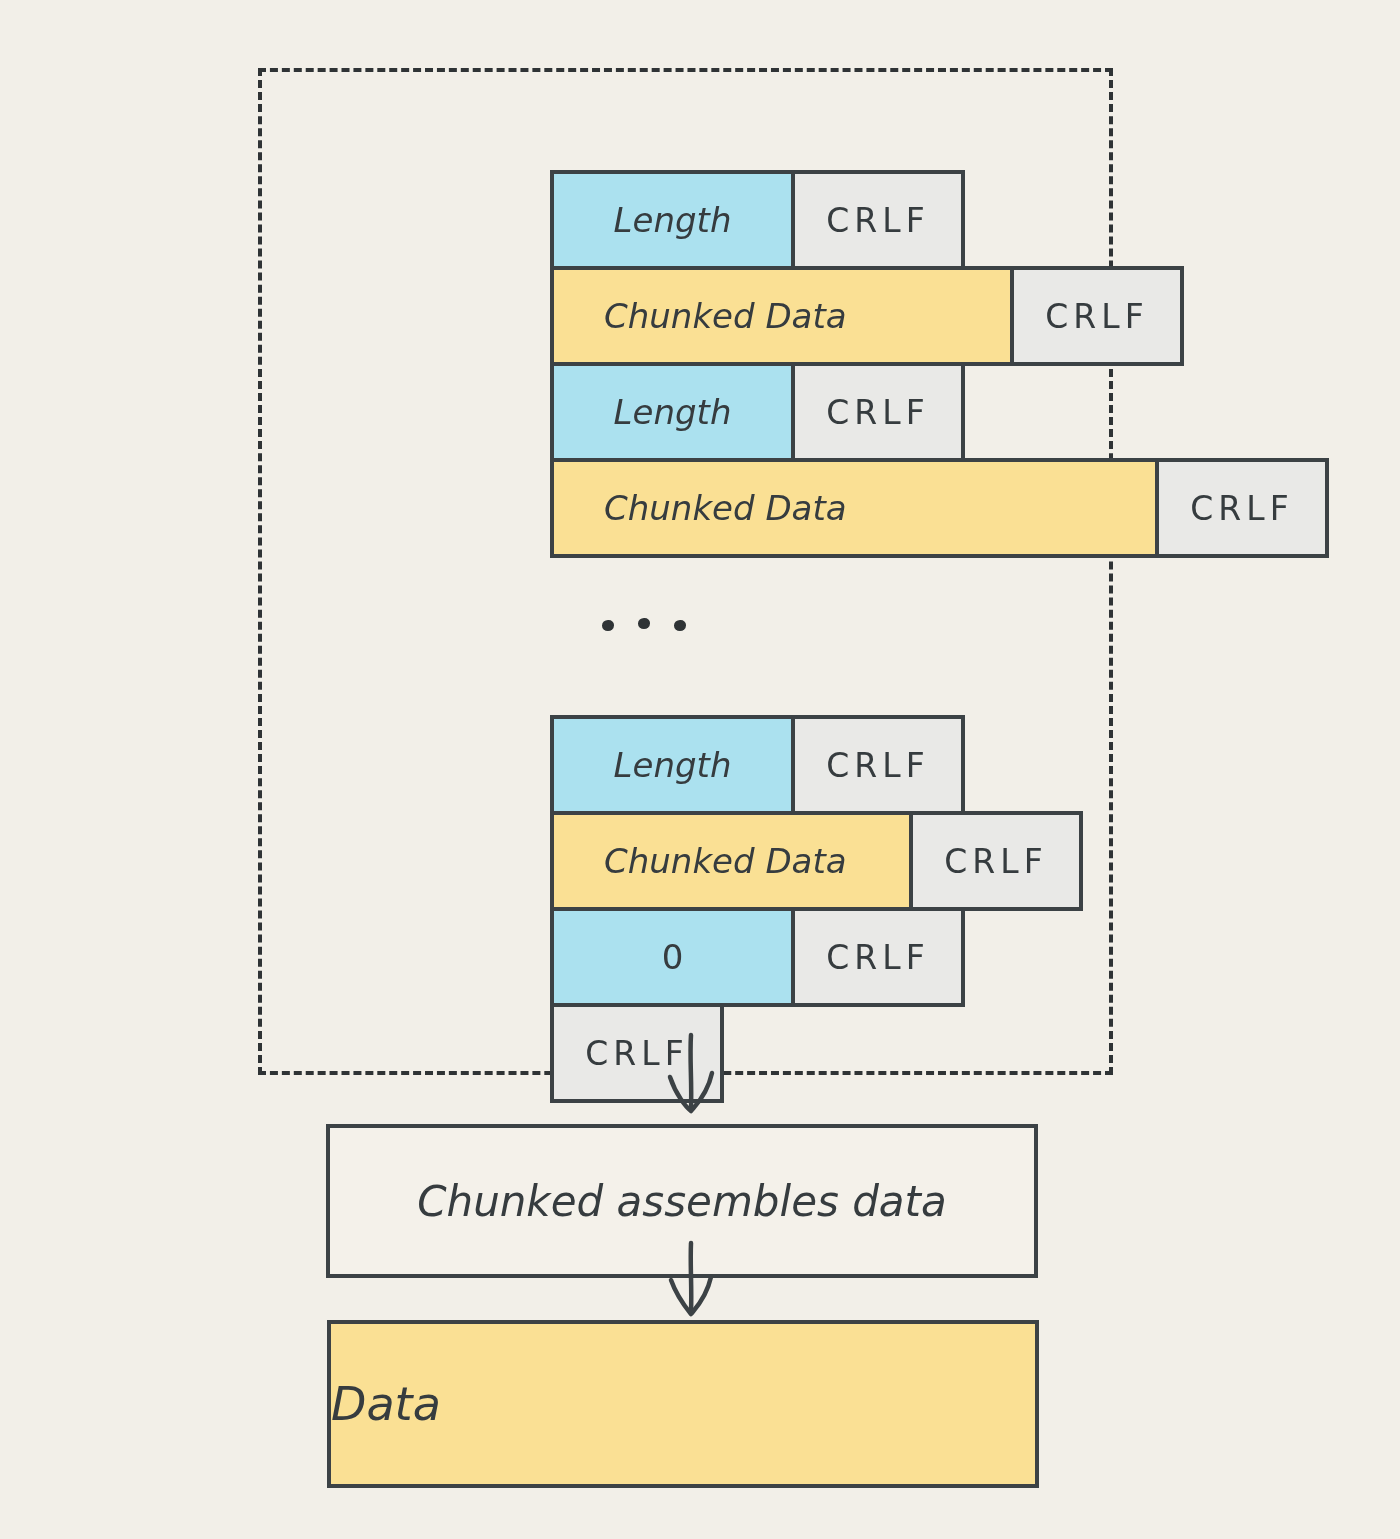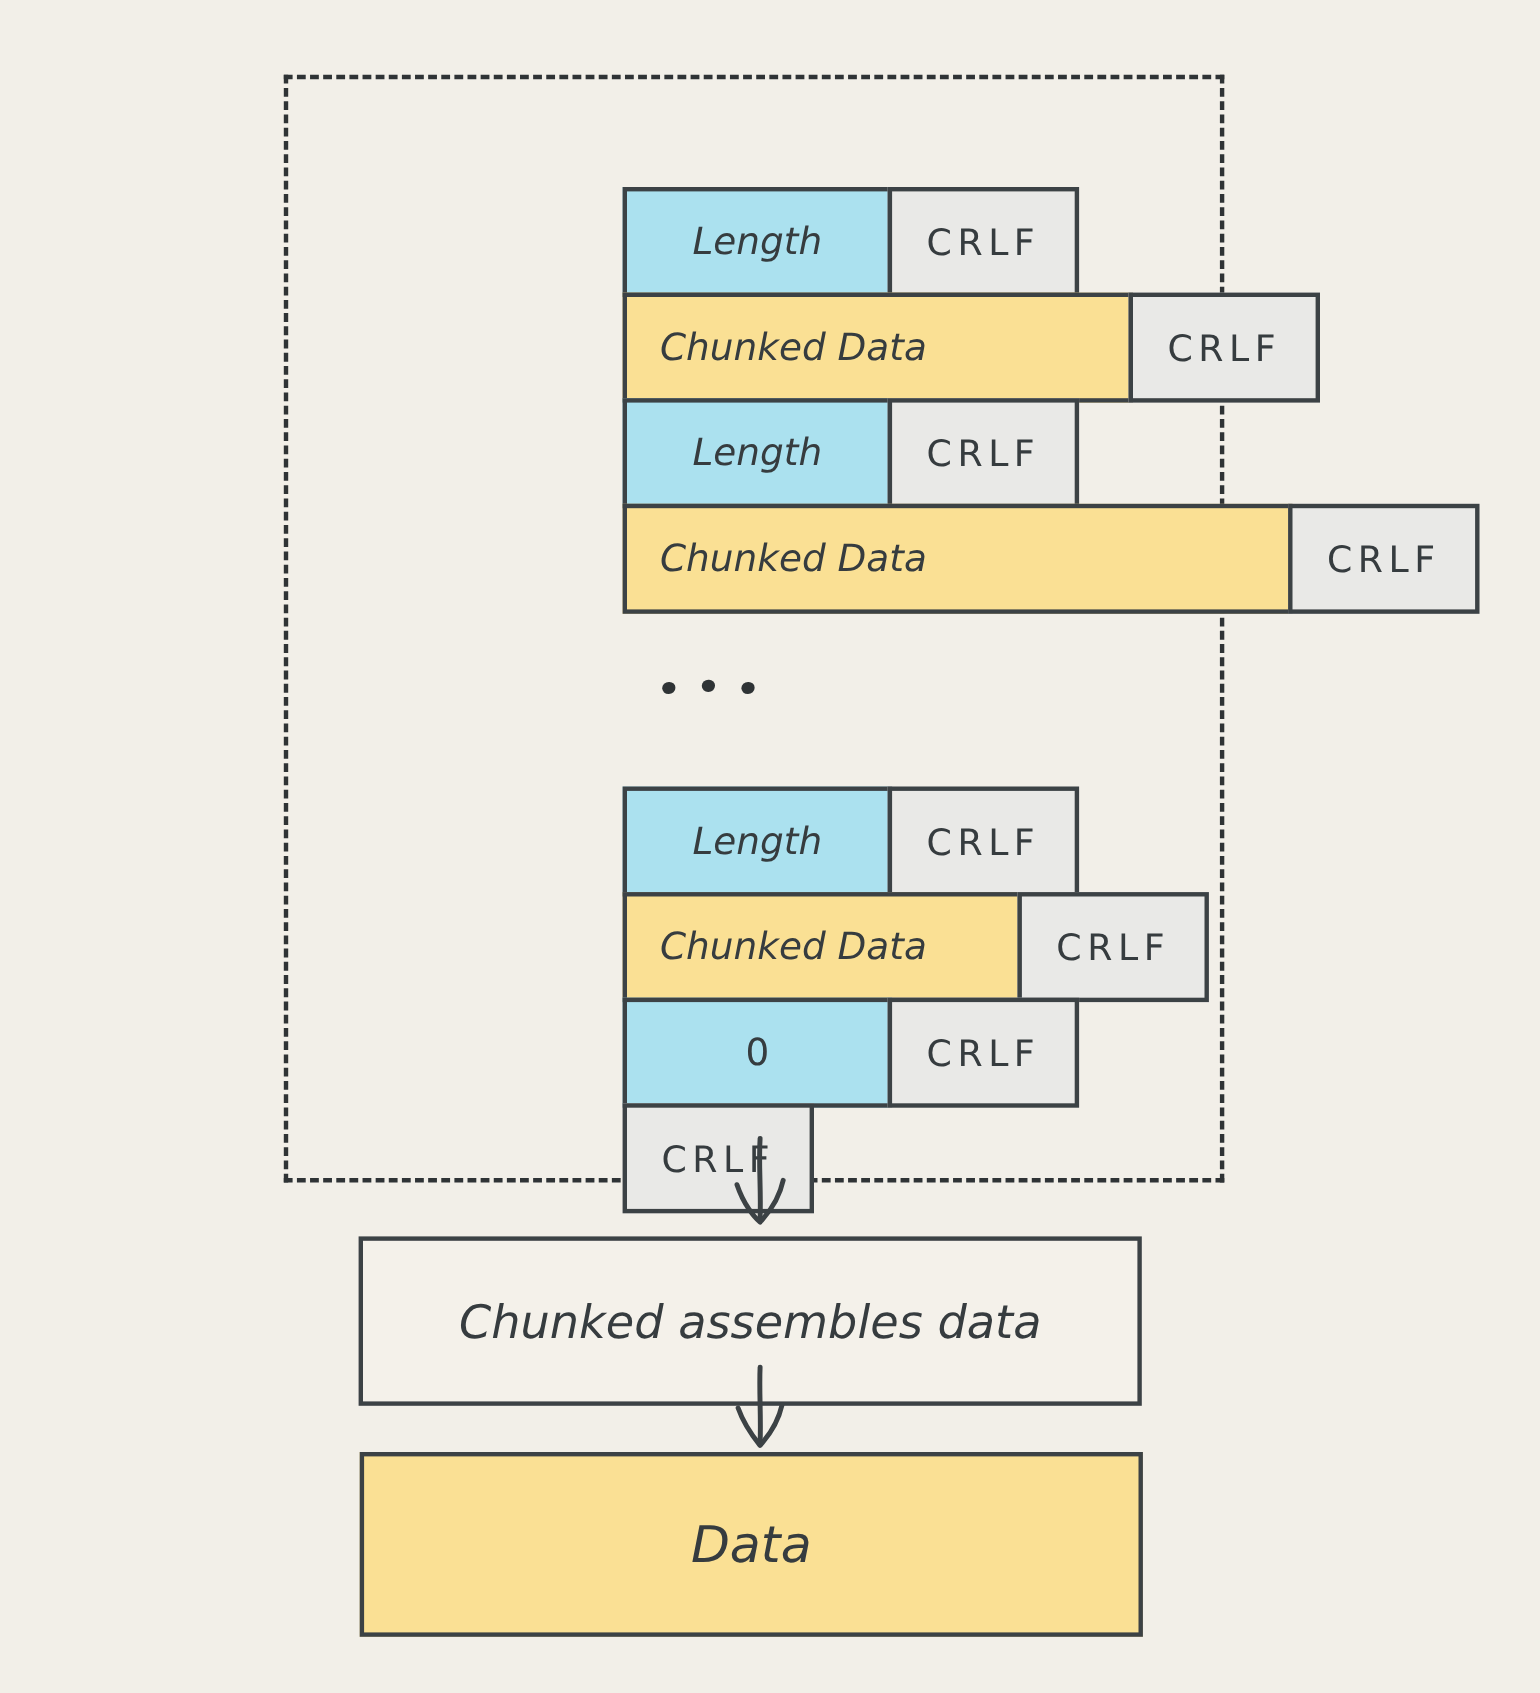--- a/index.html
+++ b/index.html
@@ -21,24 +21,23 @@
   }
 
   
   .cell {
     position: absolute;
     box-sizing: border-box;
     border: 4px solid #3c4245;
     display: flex; align-items: center; justify-content: center;
     font-size: 34px;
     color: #363c3f;
-    margin-left: 16px;
   }
   .cell.length  { background: #abe1ef; font-style: italic; }
-  .cell.chunk   { background: #fae094; font-style: italic; justify-content: flex-start; padding-left: 30px; }
+  .cell.chunk   { background: #fae094; font-style: italic; justify-content: flex-start; padding-left: 50px; }
   .cell.crlf    { background: #e9e9e7; letter-spacing: 5px; font-size: 33px; text-align: right; }
   .cell.zero    { background: #abe1ef; }
 
   
   .r0c0 { left: 288px; top:  98px; width: 245px; height: 100px; }
   .r0c1 { left: 529px; top:  98px; width: 174px; height: 100px; }
   .r1c0 { left: 288px; top: 194px; width: 464px; height: 100px; }
   .r1c1 { left: 748px; top: 194px; width: 174px; height: 100px; }
   .r2c0 { left: 288px; top: 290px; width: 245px; height: 100px; }
   .r2c1 { left: 529px; top: 290px; width: 174px; height: 100px; }
@@ -74,21 +73,21 @@
     background: #f4f1ea;
     display: flex; align-items: center; justify-content: center;
     font-size: 42px; font-style: italic;
   }
   .data-box {
     position: absolute; left: 327px; top: 1320px;
     width: 712px; height: 168px;
     box-sizing: border-box;
     border: 4px solid #3c4245;
     background: #fae094;
-    display: flex; align-items: center; justify-content: center;
+    display: flex; align-items: center; justify-content: flex-start;
     font-size: 46px; font-style: italic;
   }
 </style>
 </head>
 <body>
 
 <div id="canvas">
 
   <div class="dashed-box">
 

